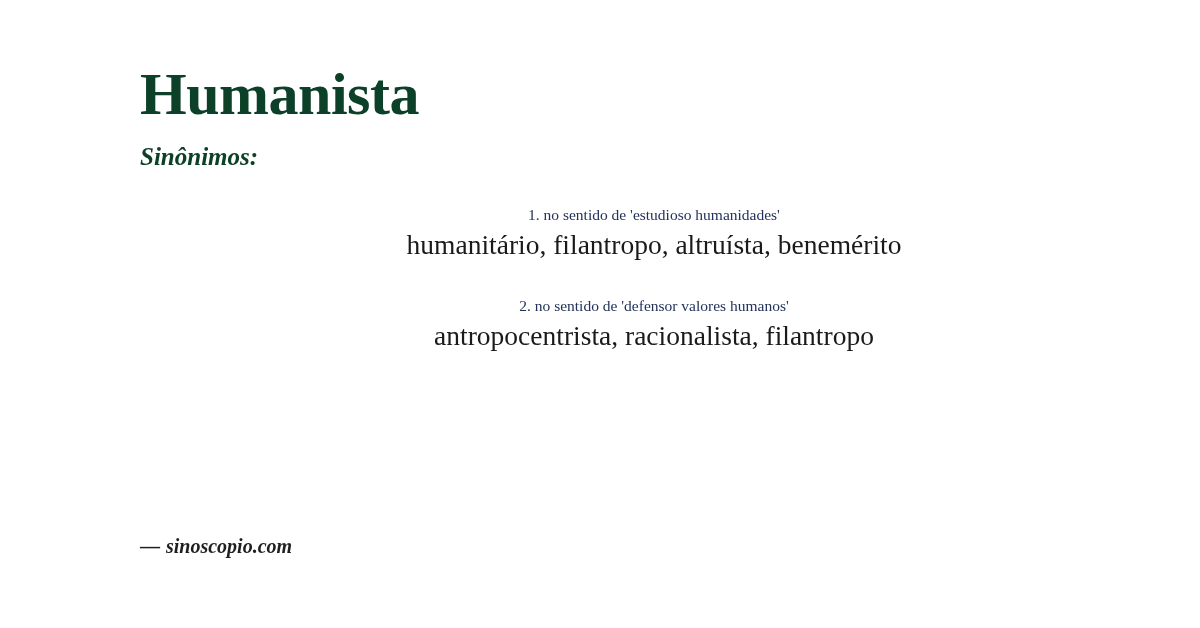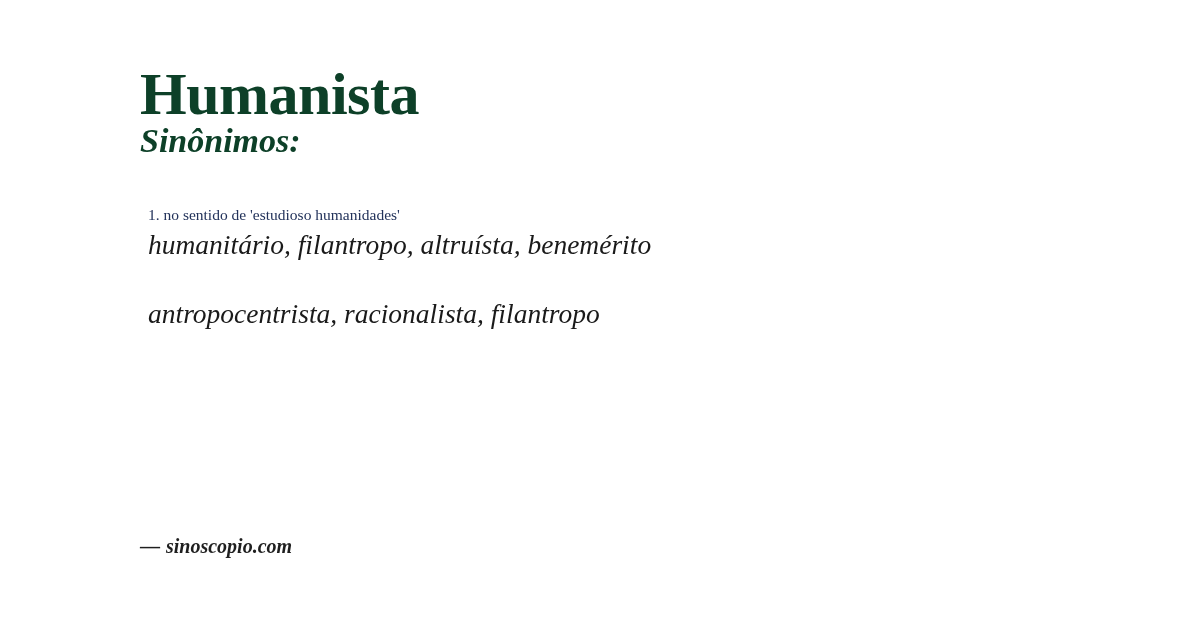--- a/index.html
+++ b/index.html
@@ -29,55 +29,55 @@
     font-size: 60px;
     line-height: 1.0;
     font-weight: bold;
     color: #0d4028;
     letter-spacing: -0.5px;
     white-space: nowrap;
   }
   .subtitle {
     position: absolute;
     left: 140px;
-    top: 124px;
+    top: 144px;
     margin: 0;
-    font-size: 34px;
+    font-size: 25px;
     line-height: 1.0;
     font-weight: bold;
     font-style: italic;
     color: #0d4028;
     white-space: nowrap;
   }
   .senses {
     position: absolute;
     left: 140px;
     top: 205px;
     right: 40px;
   }
   .sense-block {
     margin: 0 0 34px 8px;
+    text-align: center;
   }
   .sense-block:last-child {
     margin-bottom: 0;
   }
   .sense-label {
     margin: 0 0 2px 0;
     font-size: 15.5px;
     line-height: 1.3;
     color: #22325a;
     white-space: nowrap;
   }
   .sense-synonyms {
     margin: 0;
     font-size: 27.5px;
     line-height: 1.28;
     color: #1a1a1a;
     white-space: nowrap;
-    font-style: italic;
   }
   .attribution {
     position: absolute;
     left: 140px;
     top: 534px;
     margin: 0;
     font-size: 20px;
     line-height: 1.2;
     font-style: italic;
     color: #1f1f1f;
@@ -99,20 +99,21 @@
   <h2 class="subtitle">Sinônimos:</h2>
 
   <div class="senses">
 
     <div class="sense-block">
       <p class="sense-label">1. no sentido de 'estudioso humanidades'</p>
       <p class="sense-synonyms">humanitário, filantropo, altruísta, benemérito</p>
     </div>
 
     <div class="sense-block">
+      <p class="sense-label">2. no sentido de 'defensor valores humanos'</p>
       <p class="sense-synonyms">antropocentrista, racionalista, filantropo</p>
     </div>
 
 
   </div>
 
   <p class="attribution">
     <span class="dash">—</span><span>sinoscopio.com</span>
   </p>
 

